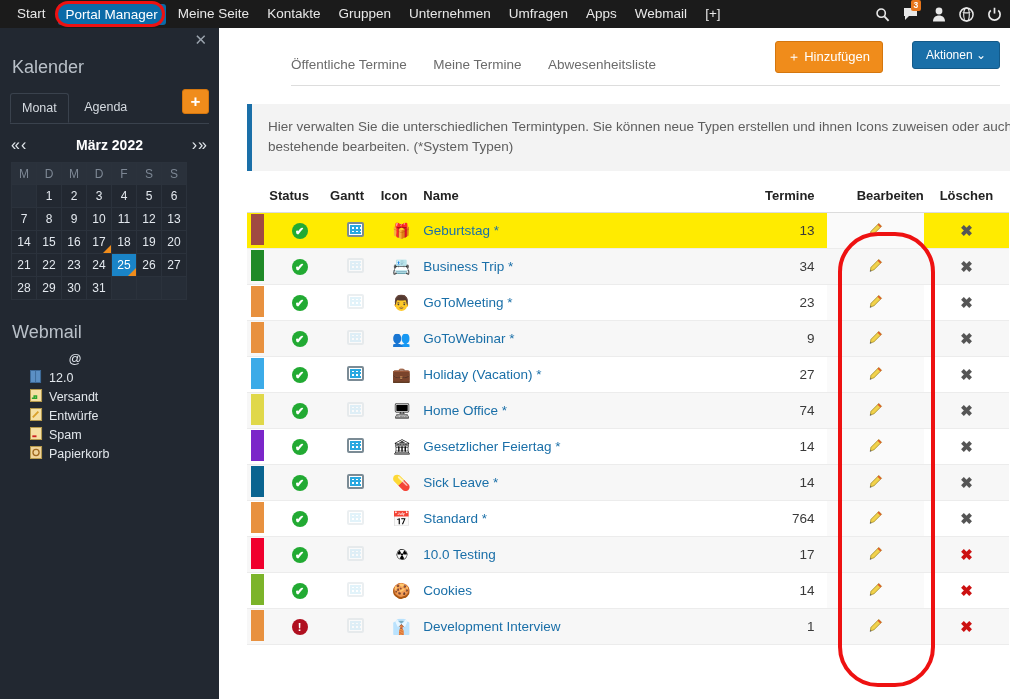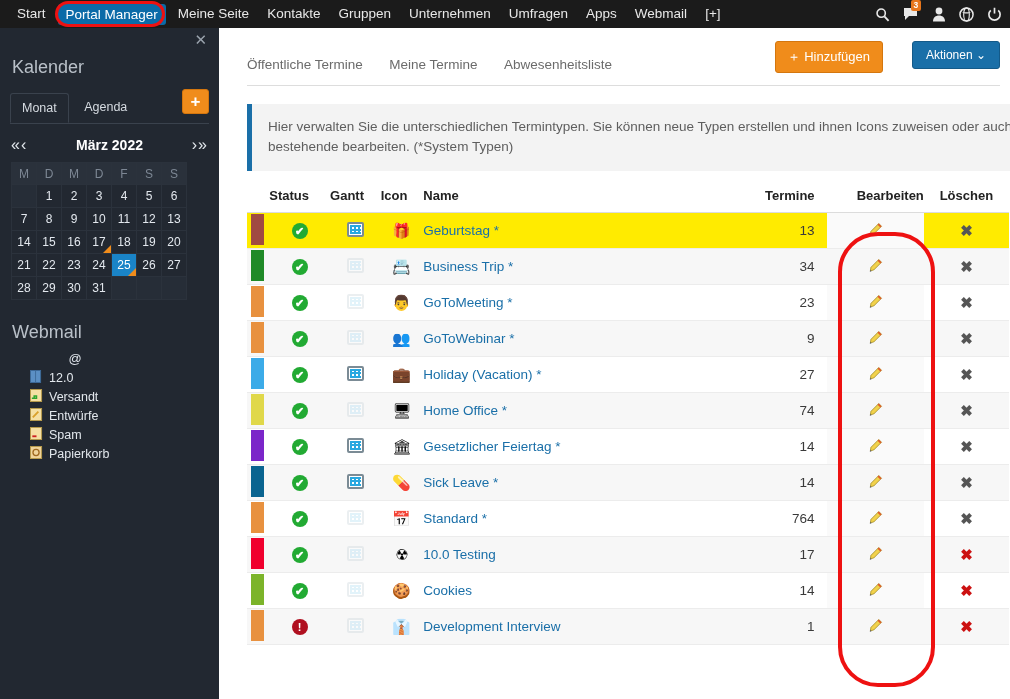--- a/index.html
+++ b/index.html
@@ -104,21 +104,21 @@
   
   #main {
     position: absolute; left: 219px; top: 28px; width: 791px; height: 671px;
     background: #ffffff; padding: 0 10px 0 28px;
   }
   #page-title { padding-top: 26px; font-size: 30px; font-weight: normal; }
   #page-title .t1 { color: #1a6fa8; }
   #page-title .t2 { color: #6e6e6e; }
   .subtabs {
     margin-top: 25px; height: 33px; border-bottom: 1px solid #dddddd;
-    position: relative; padding-right: 0;
+    position: relative; padding-right: 0; margin-left: 44px;
   }
   .subtab {
     display: inline-block; font-size: 13.5px; color: #6b6b6b;
     padding: 4px 8px 0 0; margin-right: 14px; cursor: pointer;
   }
   .btn-add {
     position: absolute; right: 117px; top: -12px; background: #f08c1b;
     border: 1px solid #d4760e; color: #fff; font-size: 13px;
     padding: 6px 12px; border-radius: 3px; cursor: pointer; font-weight: normal;
   }

